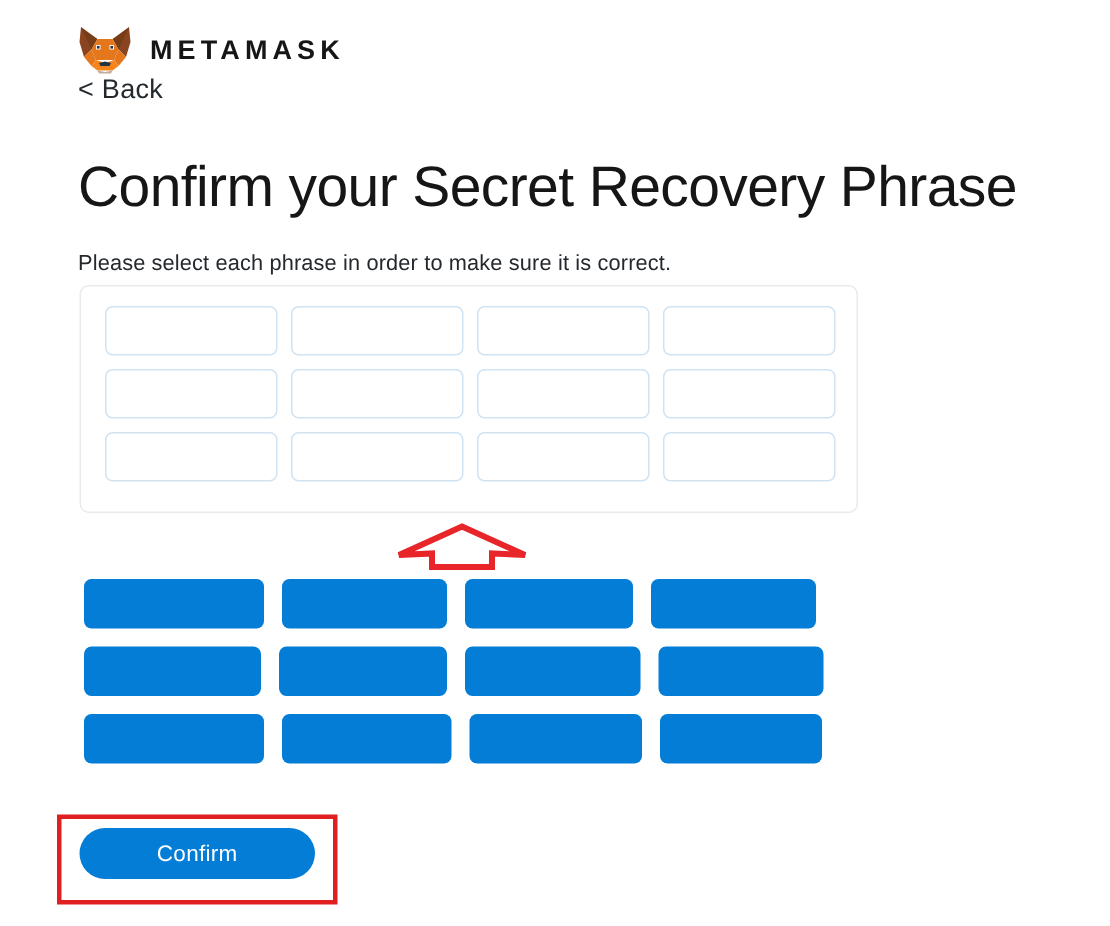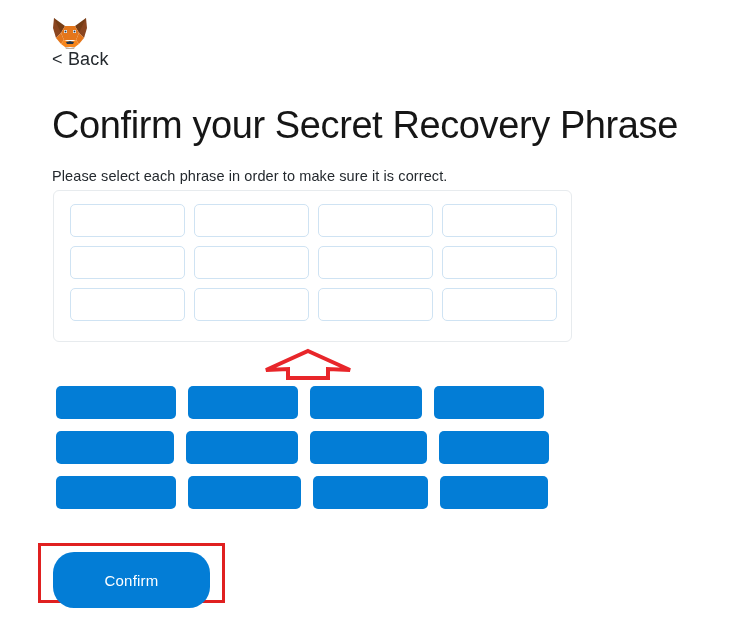--- a/index.html
+++ b/index.html
@@ -145,21 +145,21 @@
     height: 60px;
     border: 3px solid #e02020;
     box-sizing: border-box;
     background: transparent;
   }
   .confirm-btn {
     position: absolute;
     left: 53px;
     top: 552px;
     width: 157px;
-    height: 56px;
+    height: 34px;
     background: #037dd6;
     color: #ffffff;
     border: none;
     border-radius: 21px;
     font-size: 15px;
     font-family: "Liberation Sans", sans-serif;
     cursor: pointer;
     letter-spacing: 0.2px;
   }
 </style>
@@ -178,20 +178,21 @@
       <polygon points="32,22 27,17 24,24 27,28" fill="#e4761b"></polygon>
       <polygon points="9,28 12,24 18,26 24,24 27,28 23,31 13,31" fill="#f6851b"></polygon>
       <polygon points="13,31 18,32 23,31 22,33 14,33" fill="#c0ad9e"></polygon>
       <polygon points="14,26 18,25 22,26 21,28 15,28" fill="#233447"></polygon>
       <polygon points="12,14 15,14 15,17 12,17" fill="#ffffff"></polygon>
       <polygon points="21,14 24,14 24,17 21,17" fill="#ffffff"></polygon>
       <polygon points="12.6,14.6 14.4,14.6 14.4,16.4 12.6,16.4" fill="#233447"></polygon>
       <polygon points="21.6,14.6 23.4,14.6 23.4,16.4 21.6,16.4" fill="#233447"></polygon>
     </svg>
   </span>
+  <span class="wordmark">METAMASK</span>
 </div>
 
 <div class="back-link">&lt; Back</div>
 
 <h1 class="page-title">Confirm your Secret Recovery Phrase</h1>
 <p class="page-subtitle">Please select each phrase in order to make sure it is correct.</p>
 
 <div class="slots-panel">
   <div class="slots-grid" id="slots-grid">
       <div class="slot"></div>

